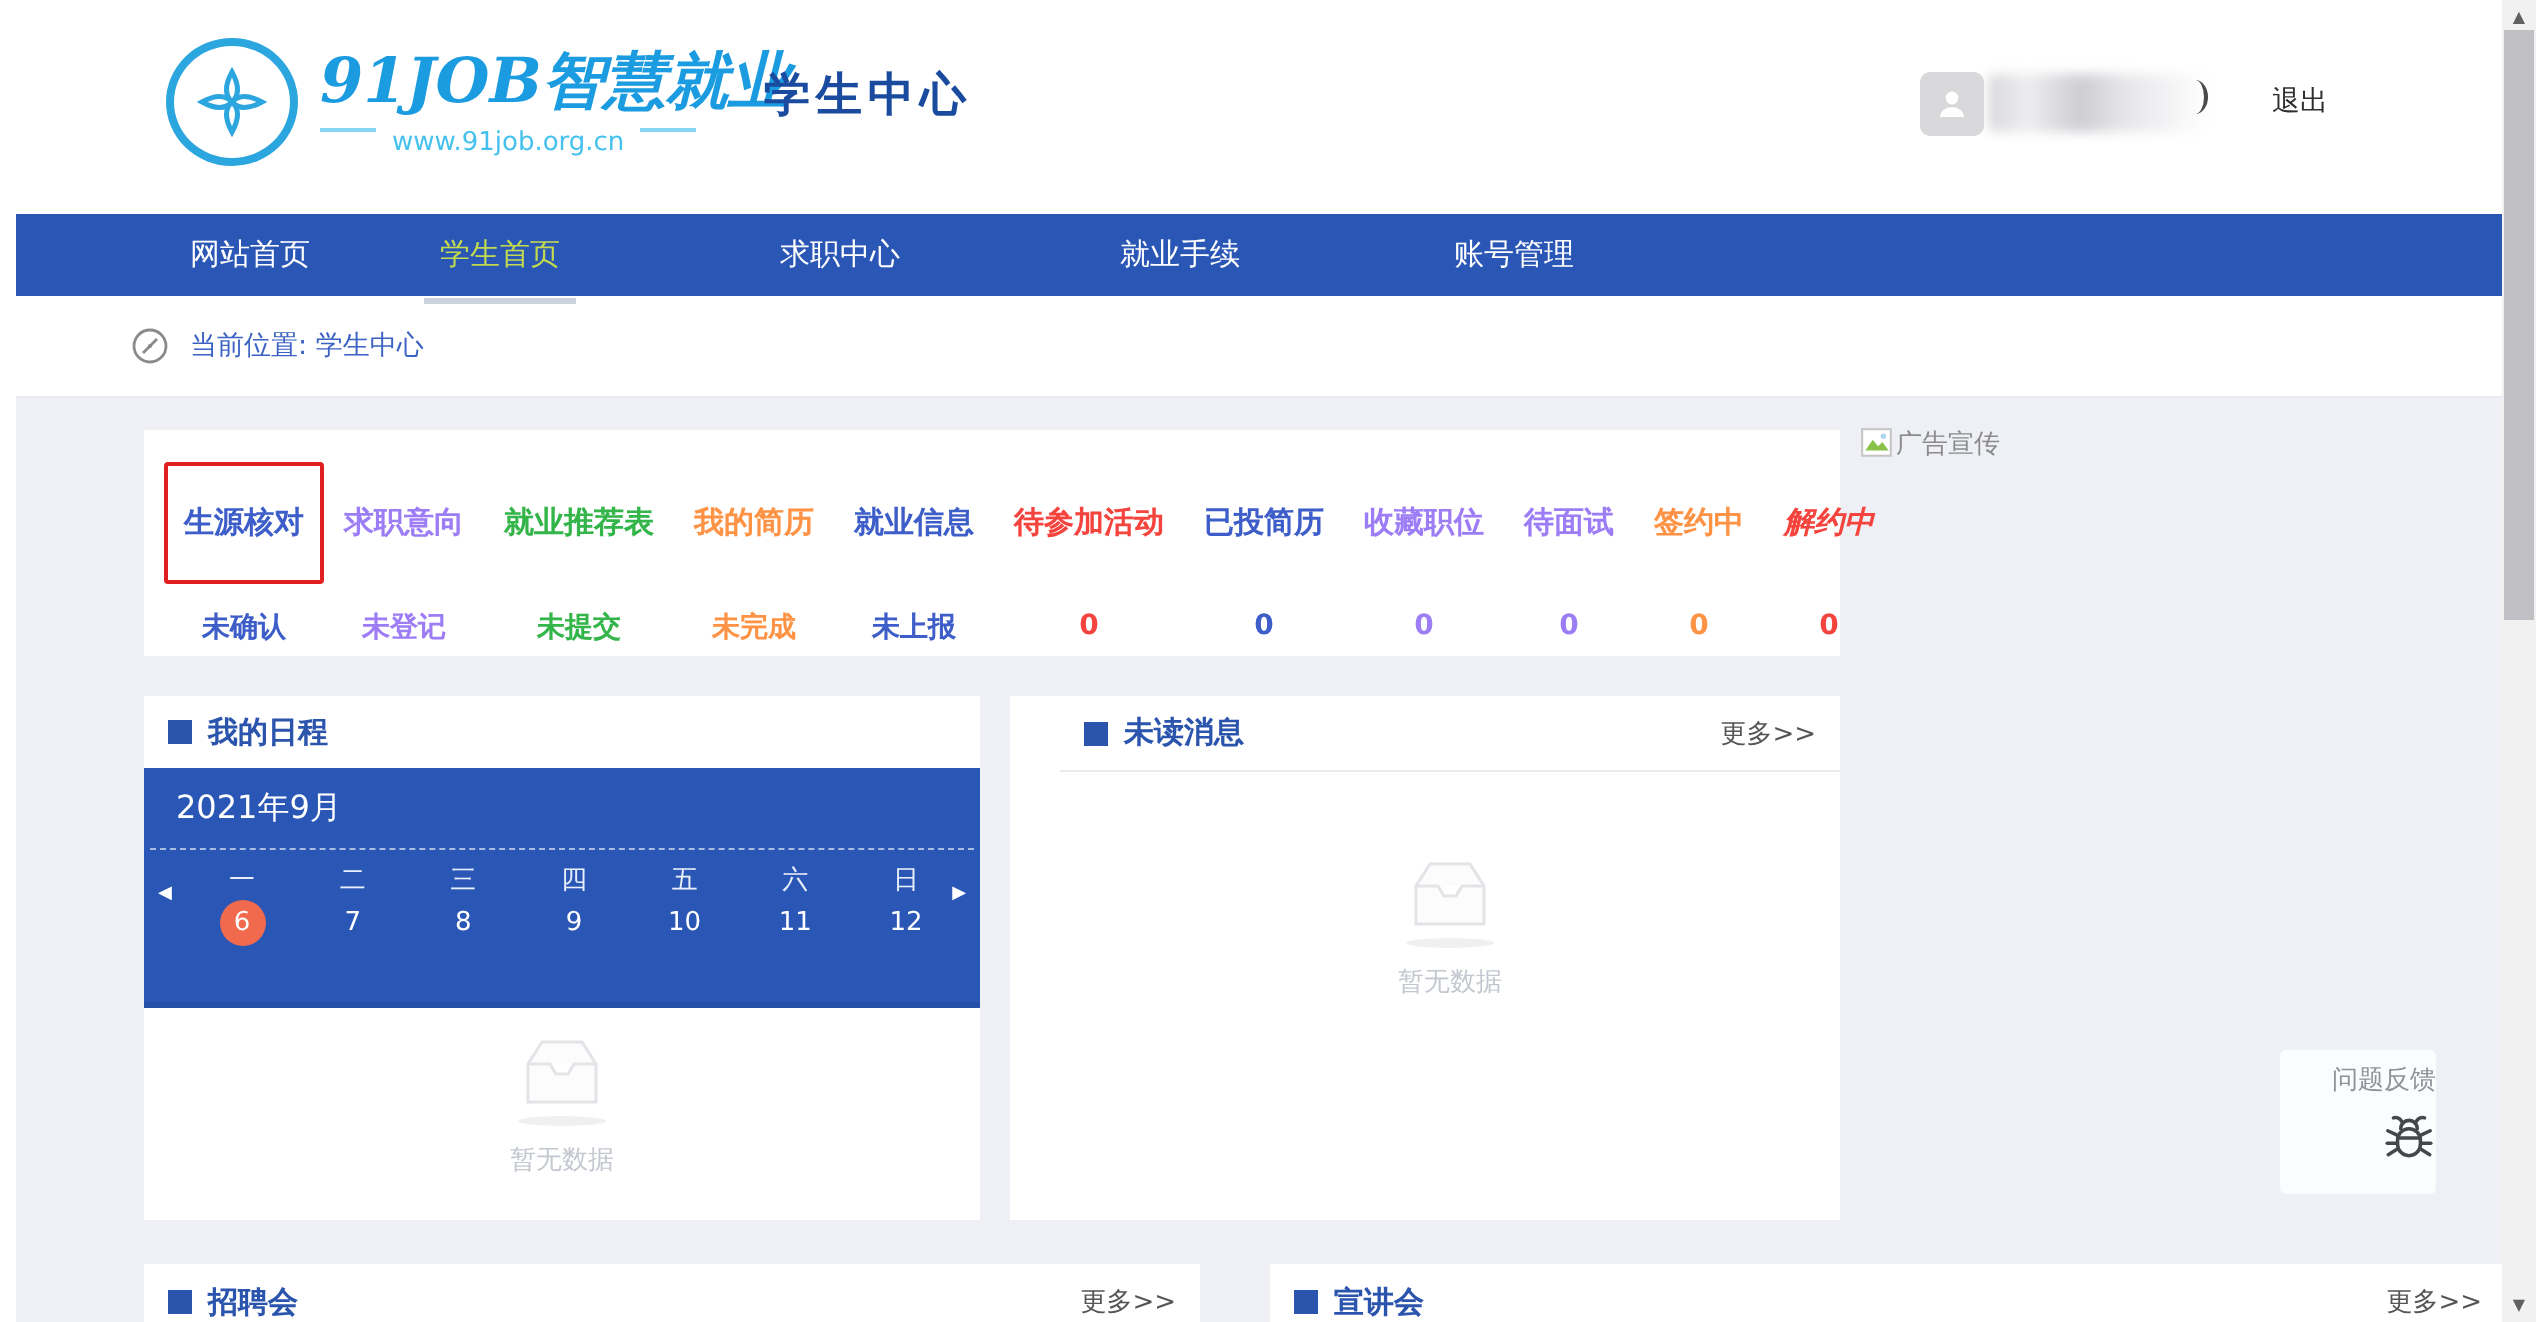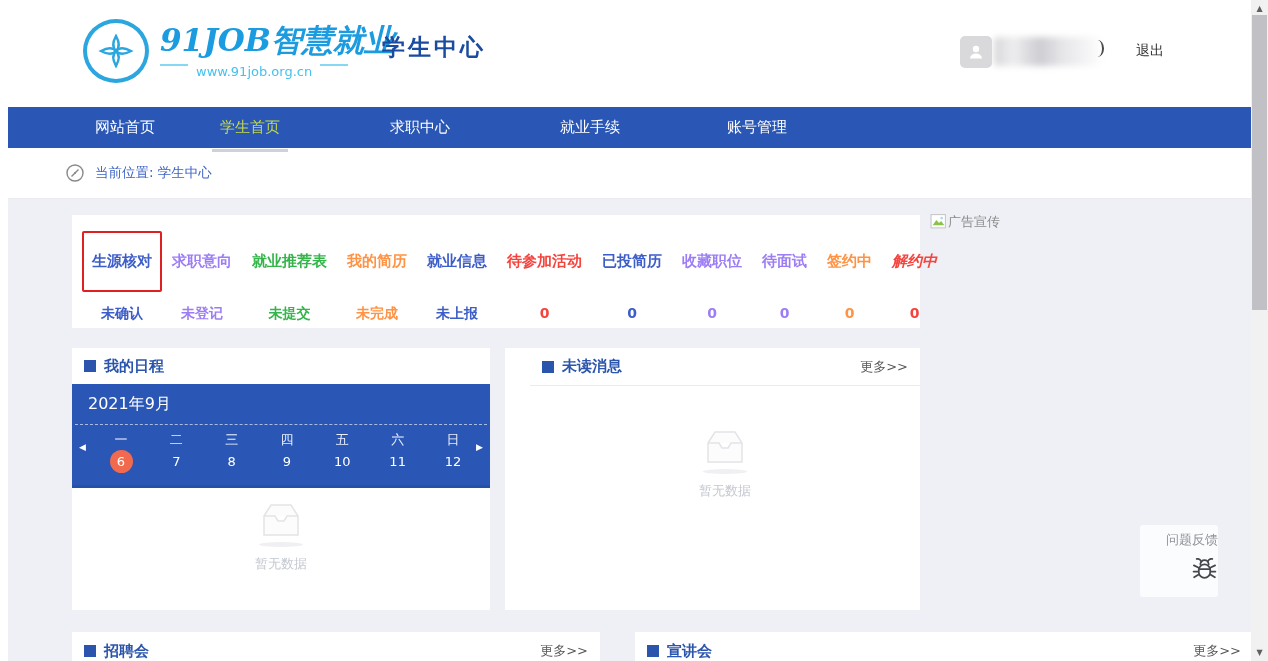--- a/index.html
+++ b/index.html
@@ -53,21 +53,21 @@
   .stat-label { font-size:15px; font-weight:bold; border:2px solid transparent; padding:19px 8px; white-space:nowrap; }
   .stat-label.highlighted { border-color:#e02020; border-radius:2px; }
   .stat-value { font-size:14px; font-weight:bold; }
 
   .panel-header { height:36px; display:flex; align-items:center; gap:8px; padding:0 12px; }
   .bullet { width:12px; height:12px; background:#2b55ad; flex:none; }
   .panel-title { color:#2b55ad; font-weight:bold; font-size:15px; white-space:nowrap; }
   .more-link { margin-left:auto; color:#555; font-size:13px; cursor:pointer; white-space:nowrap; }
 
   #schedule-panel { left:64px; top:149px; width:418px; height:262px; }
-  .cal { position:relative; height:104px; background:#2a57b5; border-bottom:3px solid #2450a8; }
+  .cal { position:relative; height:120px; background:#2a57b5; border-bottom:3px solid #2450a8; }
   .cal-month { position:absolute; left:16px; top:10px; color:#fff; font-size:16px; }
   .cal-dash { position:absolute; left:3px; right:3px; top:40px; border-top:1px dashed rgba(255,255,255,.6); }
   .cal-week, .cal-dates { position:absolute; left:36px; right:24px; display:flex; justify-content:space-between; }
   .cal-week { top:47px; }
   .cal-dates { top:66px; }
   .cal-cell { width:26px; text-align:center; font-size:13px; color:#e9eefb; }
   .cal-dates .cal-cell { color:#fff; cursor:pointer; }
   .date-num { display:inline-block; min-width:23px; height:23px; line-height:23px; border-radius:50%; font-size:13px; }
   .date-num.selected { background:#f26a4e; color:#fff; }
   .cal-arrow { position:absolute; top:58px; color:#fff; font-size:9px; cursor:pointer; }

